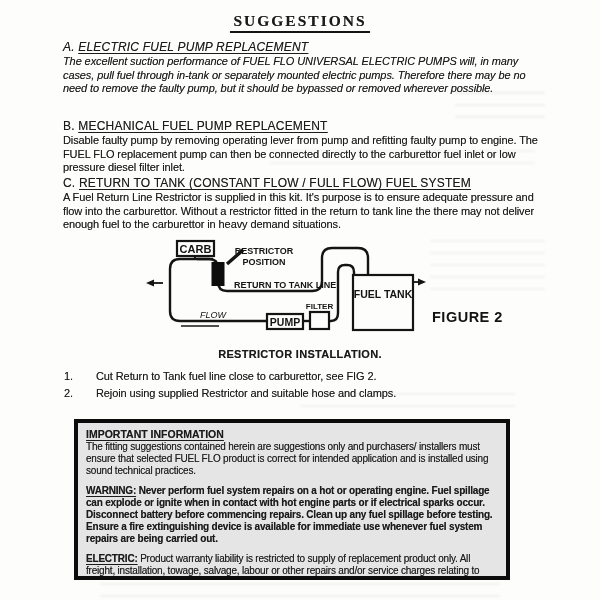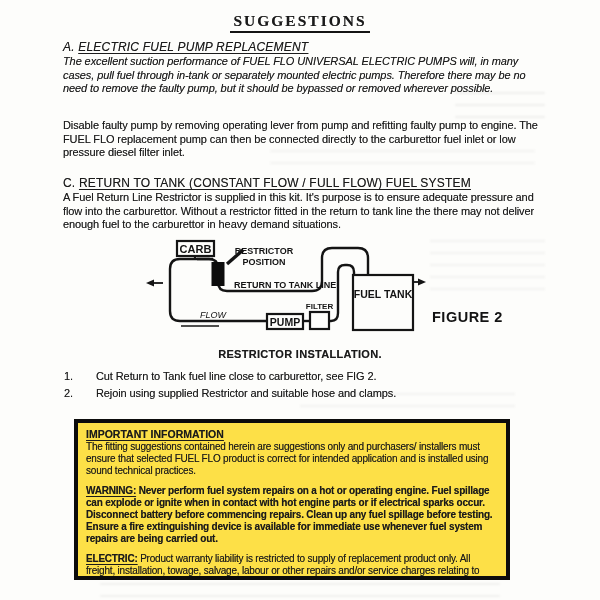--- a/index.html
+++ b/index.html
@@ -38,21 +38,21 @@
     font-weight:bold;font-size:11px;letter-spacing:.3px;
   }
   .steps{position:absolute;top:368px;left:64px;width:470px;}
   .step-row{display:flex;font-size:11px;line-height:17px;letter-spacing:-.1px;}
   .step-num{width:32px;flex:none;}
   .step-text{flex:1;}
 
   
   .notice-box{
     position:absolute;left:74px;top:419px;width:436px;height:161px;
-    box-sizing:border-box;border:4px solid #0c0c0c;background:#fde047;
+    box-sizing:border-box;border:4px solid #0c0c0c;background:#e5e5e5;
     padding:5px 7px 4px 8px;overflow:hidden;
   }
   .notice-heading{font-size:10.5px;font-weight:bold;text-decoration:underline;text-underline-offset:1.5px;margin:0 0 1px 0;}
   .notice-par{font-size:10px;line-height:12px;letter-spacing:-.2px;margin:1px 0 8px 0;}
   .notice-par.bold{font-weight:bold;}
   .notice-label{font-weight:bold;text-decoration:underline;text-underline-offset:1.5px;}
 
   
   .ghost{
     position:absolute;pointer-events:none;opacity:.28;filter:blur(1.1px);
@@ -77,20 +77,22 @@
   <span class="doc-title ink">SUGGESTIONS</span>
 </div>
 
 <div class="section sec-a">
   <div class="sec-heading ink"><span>A.</span>
     <span class="h-underline">ELECTRIC FUEL PUMP REPLACEMENT</span></div>
   <p class="sec-body ink">The excellent suction performance of FUEL FLO UNIVERSAL ELECTRIC PUMPS will, in many cases, pull fuel through in-tank or separately mounted electric pumps. Therefore there may be no need to remove the faulty pump, but it should be bypassed or removed wherever possible.</p>
 </div>
 
 <div class="section sec-b">
+  <div class="sec-heading ink"><span>B.</span>
+    <span class="h-underline">MECHANICAL FUEL PUMP REPLACEMENT</span></div>
   <p class="sec-body ink">Disable faulty pump by removing operating lever from pump and refitting faulty pump to engine. The FUEL FLO replacement pump can then be connected directly to the carburettor fuel inlet or low pressure diesel filter inlet.</p>
 </div>
 
 <div class="section sec-c">
   <div class="sec-heading ink"><span>C.</span>
     <span class="h-underline">RETURN TO TANK (CONSTANT FLOW / FULL FLOW) FUEL SYSTEM</span></div>
   <p class="sec-body ink">A Fuel Return Line Restrictor is supplied in this kit. It's purpose is to ensure adequate pressure and flow into the carburettor. Without a restrictor fitted in the return to tank line the there may not deliver enough fuel to the carburettor in heavy demand situations.</p>
 </div>
 
 <svg class="figure-svg" width="600" height="120" viewBox="0 0 600 120">

